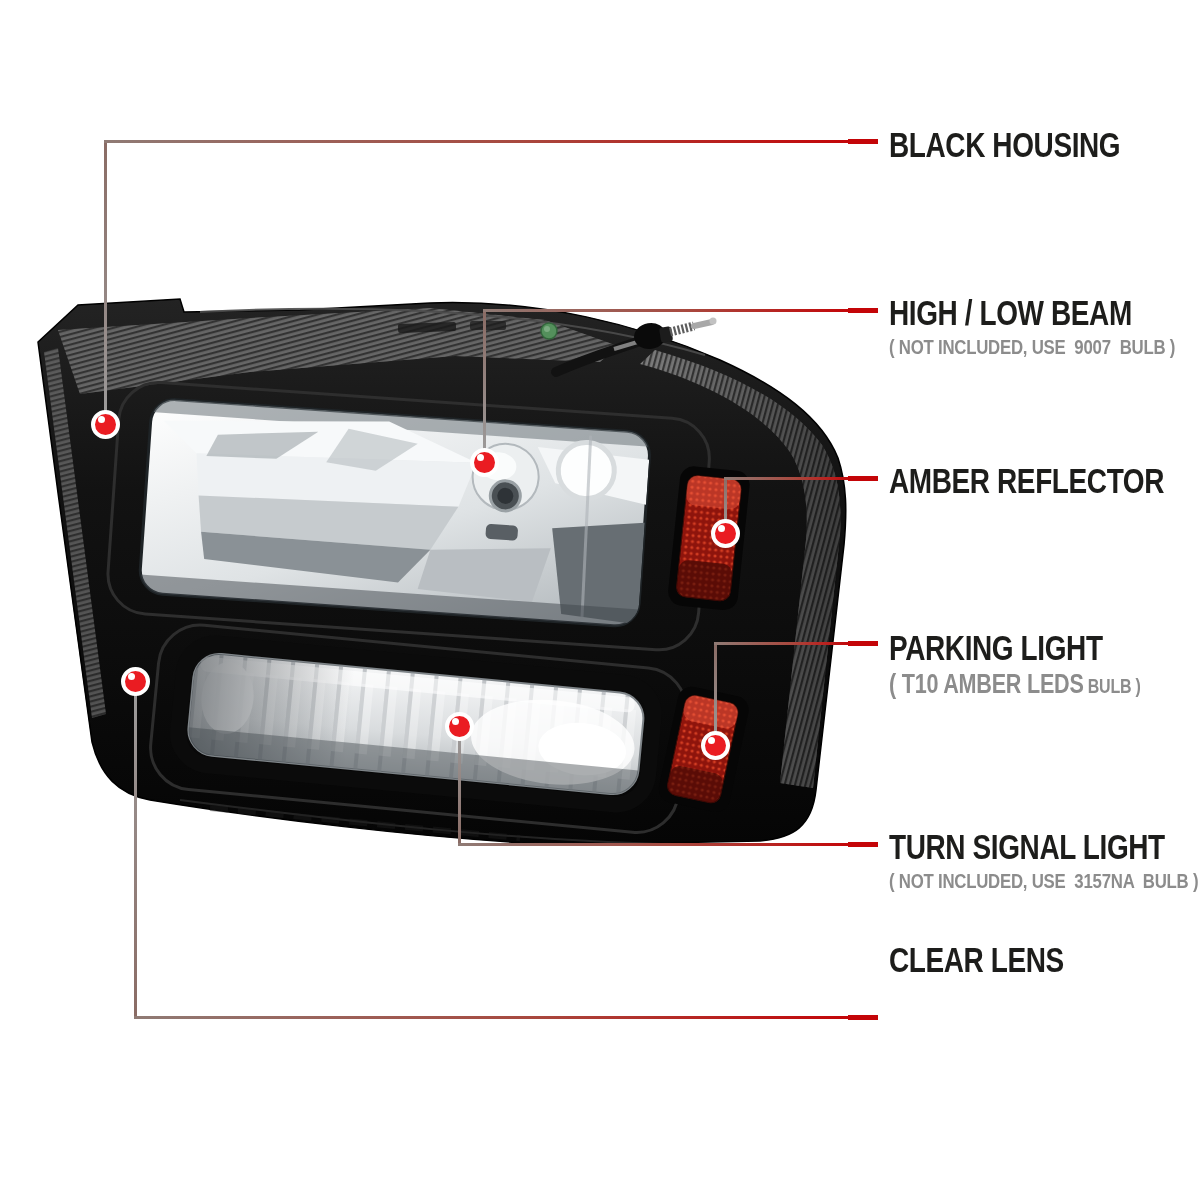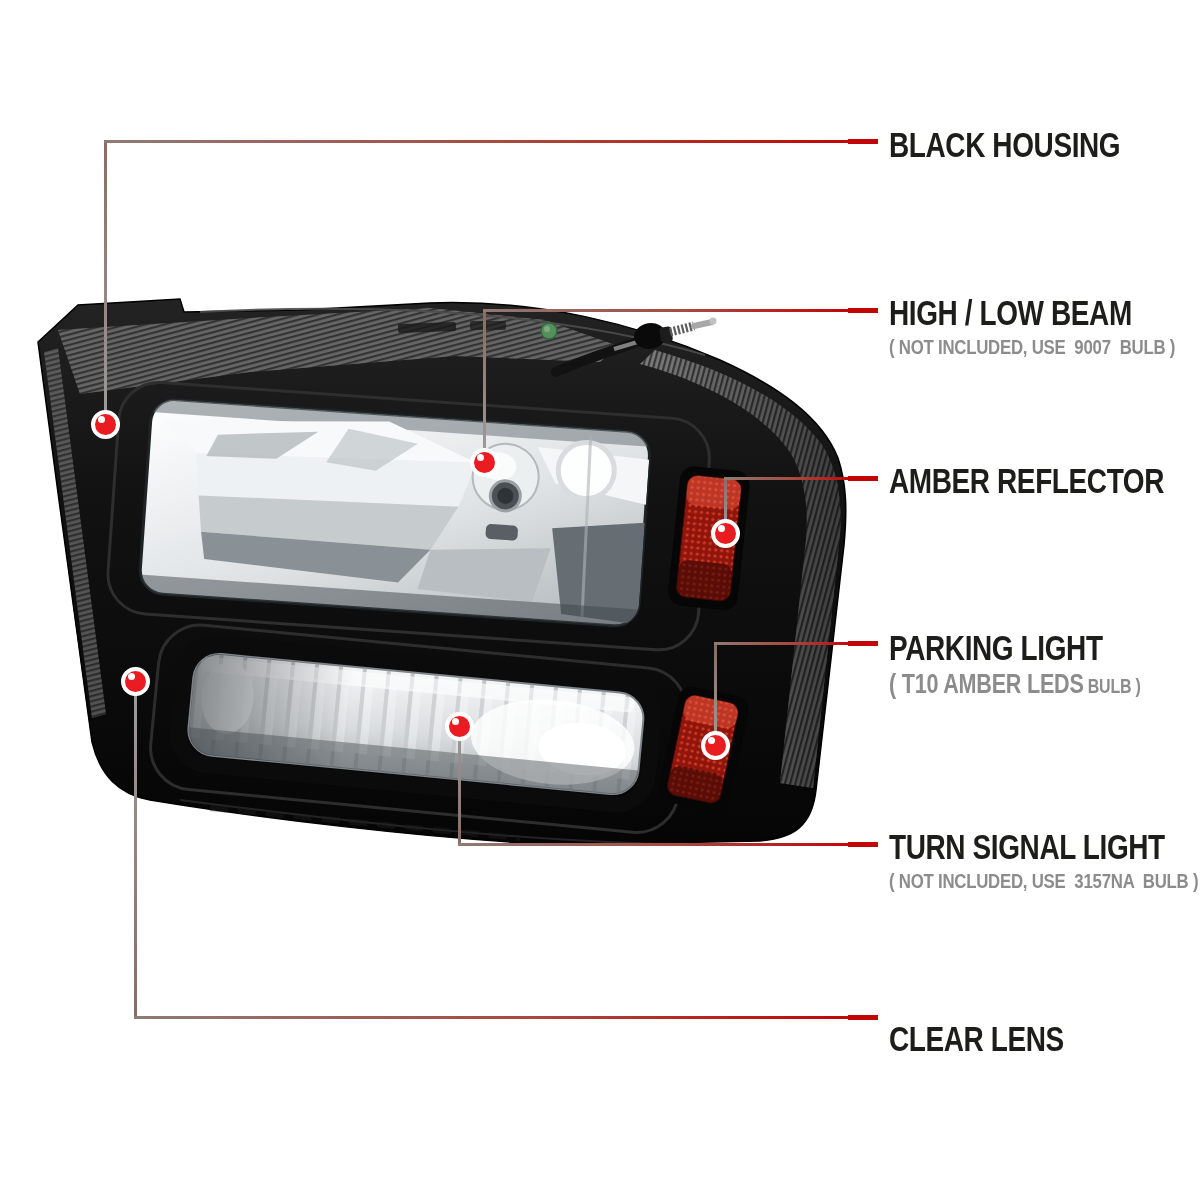--- a/index.html
+++ b/index.html
@@ -237,18 +237,18 @@
       <div class="title">TURN SIGNAL LIGHT</div>
       <div class="subtitle">( NOT INCLUDED, USE  3157NA  BULB )</div>
     </div>
   </div>
 
   <div>
     <div class="vline v-down" style="left:133.5px;top:681px;height:336px;"></div>
     <div class="hline" style="left:133.5px;top:1015.5px;width:718.5px;"></div>
     <div class="tick" style="left:848px;top:1014.5px;"></div>
     <div class="dot" style="left:120.5px;top:666.5px;"></div>
-    <div class="label" style="top:1021px;">
+    <div class="label" style="top:942px;">
       <div class="title">CLEAR LENS</div>
     </div>
   </div>
 
 </div>
 
 </body></html>

